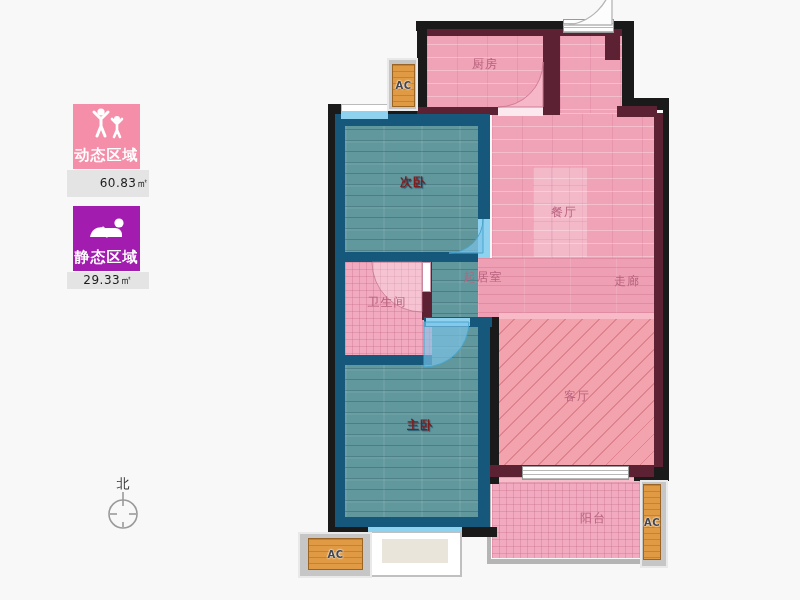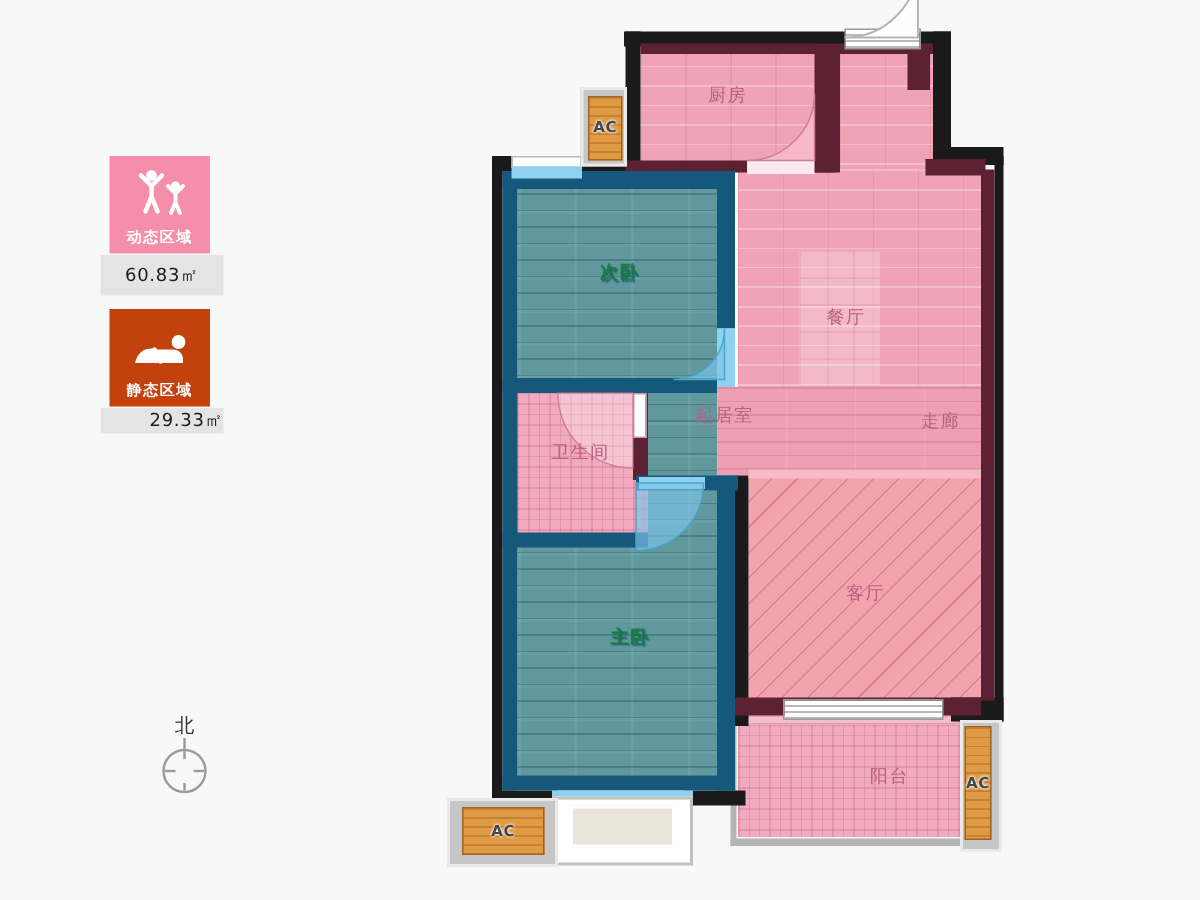--- a/index.html
+++ b/index.html
@@ -43,26 +43,26 @@
       display:flex;align-items:center;justify-content:center;}
   .ac-label{font-size:10px;font-weight:bold;color:#44464f;text-shadow:0 0 2px #fff,0 0 2px #fff;letter-spacing:.5px;}
 
   .window-lines{background:
       repeating-linear-gradient(to bottom, #ffffff 0 3px, #b9b9b9 3px 4px);
       border:1px solid #9a9a9a;}
 
   .room-label{font-size:12px;font-weight:400;letter-spacing:1px;white-space:nowrap;
       transform:translate(-50%,-50%);}
   .lbl-pink{color:#b7617e;}
-  .lbl-blue{color:#15803d;text-shadow:1px 1px 1px rgba(16,70,100,.75);font-weight:bold;}
+  .lbl-blue{color:#7f1d1d;text-shadow:1px 1px 1px rgba(16,70,100,.75);font-weight:bold;}
 
   
   .legend-box{display:flex;flex-direction:column;align-items:center;justify-content:flex-end;
       padding-bottom:4px;box-sizing:border-box;}
-  .legend-label{color:#fff;font-size:10px;font-weight:bold;letter-spacing:1px;}
+  .legend-label{color:#fff;font-size:15px;font-weight:bold;letter-spacing:1px;}
   .legend-strip{background:#e4e4e4;display:flex;align-items:center;justify-content:center;
       font-size:12px;color:#1c1c1c;letter-spacing:.5px;}
 </style>
 </head>
 <body>
 
 <div class="stage">
 
   <div class="abs floor-brick" style="left:427px;top:31px;width:121px;height:80px;"></div>
   <div class="abs floor-brick" style="left:560px;top:31px;width:62px;height:82px;"></div>
@@ -167,35 +167,35 @@
         </g>
         <circle cx="14" cy="5" r="3.6" fill="#fff"></circle>
         <g stroke="#fff" stroke-width="2.6" stroke-linecap="round" fill="none">
           <path d="M30 17 V 23 M30 23 L27 30 M30 23 L33 30 M30 17 L25 12 M30 17 L35 12"></path>
         </g>
         <circle cx="30" cy="12" r="3" fill="#fff"></circle>
       </svg>
     </span>
     <span class="legend-label">动态区域</span>
   </div>
-  <div class="abs legend-strip" style="left:67px;top:170px;width:82px;height:27px;">
+  <div class="abs legend-strip" style="left:67px;top:170px;width:82px;height:27px;justify-content:flex-end;">
     <span>60.83㎡</span>
   </div>
 
-  <div class="abs legend-box" style="left:73px;top:206px;width:67px;height:65px;background:#c2410c;">
+  <div class="abs legend-box" style="left:73px;top:206px;width:67px;height:65px;background:#a21caf;">
     <span style="margin-bottom:3px;">
       <svg width="40" height="26" viewBox="0 0 40 26">
         <circle cx="32" cy="8" r="4.6" fill="#fff"></circle>
         <path d="M3 22 C5 13 12 11 18 13 L28 13 C32.5 13 35 16 35 19.5 L35 22 Z" fill="#fff"></path>
         <path d="M16 13 L20 21" stroke="#fff" stroke-width="3" stroke-linecap="round"></path>
       </svg>
     </span>
     <span class="legend-label">静态区域</span>
   </div>
-  <div class="abs legend-strip" style="left:67px;top:272px;width:82px;height:17px;justify-content:flex-end;">
+  <div class="abs legend-strip" style="left:67px;top:272px;width:82px;height:17px;">
     <span>29.33㎡</span>
   </div>
 
   <div class="abs" style="left:98px;top:478px;width:50px;height:56px;">
     <div style="position:absolute;left:25px;top:6px;transform:translate(-50%,-50%);font-size:13px;color:#333;">北</div>
     <svg width="50" height="56" viewBox="0 0 50 56" style="position:absolute;left:0;top:0;">
       <circle cx="25" cy="36" r="14" fill="none" stroke="#9a9a9a" stroke-width="1.6"></circle>
       <g stroke="#9a9a9a" stroke-width="1.6">
         <line x1="25" y1="14" x2="25" y2="28"></line>
         <line x1="25" y1="44" x2="25" y2="49"></line>

